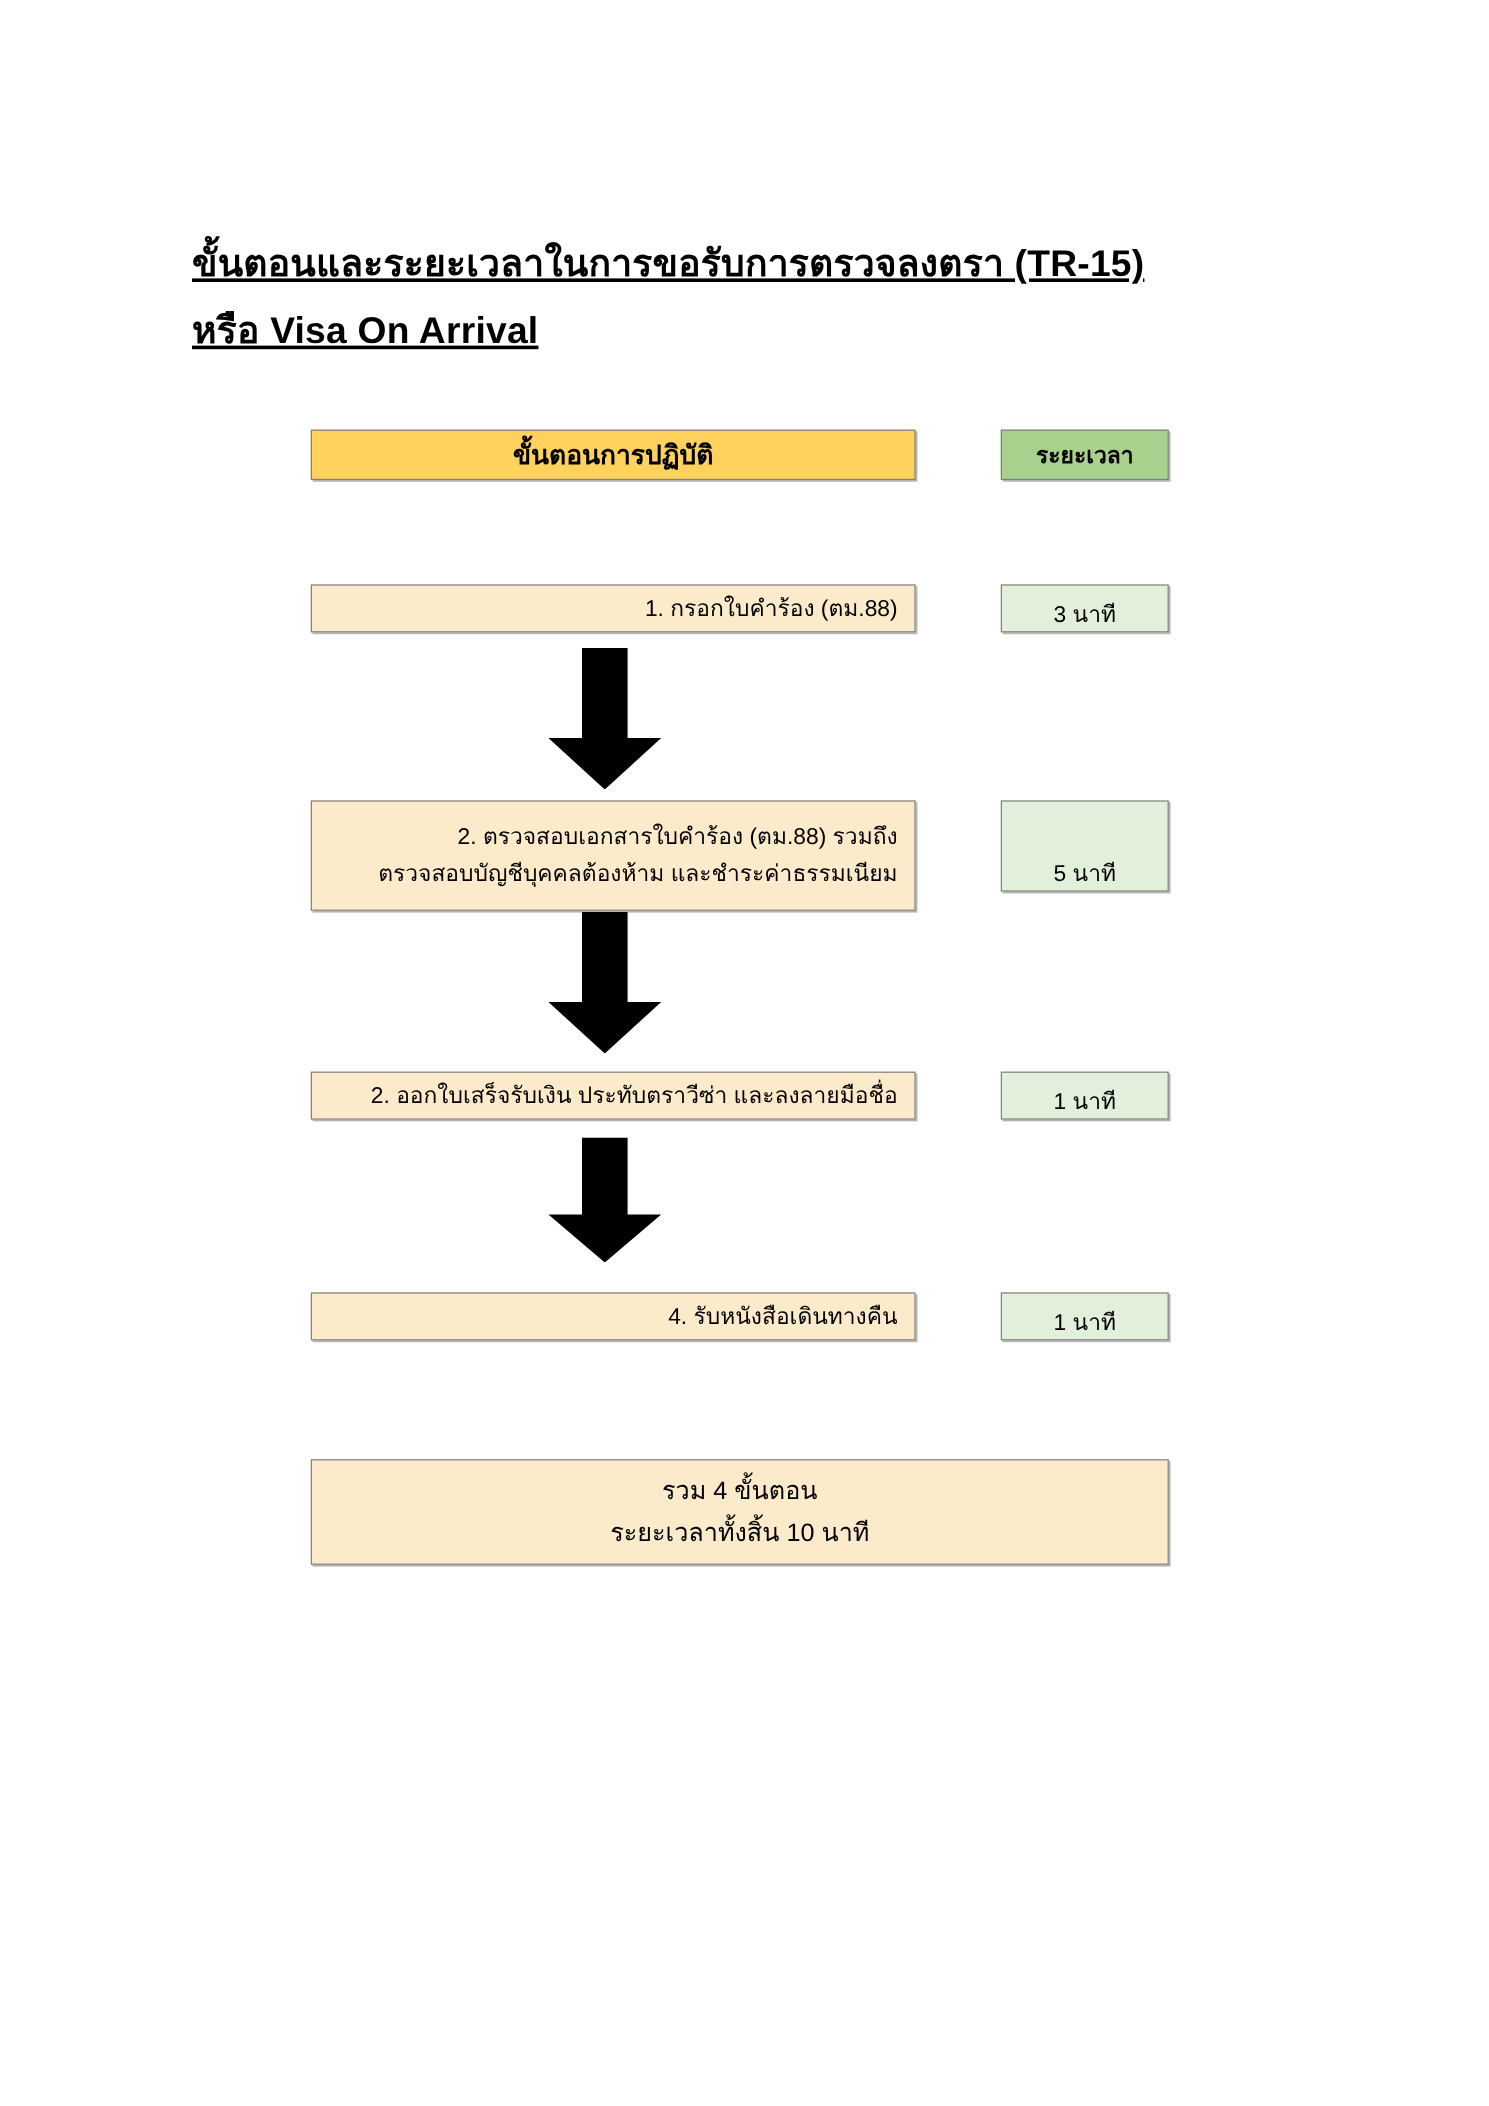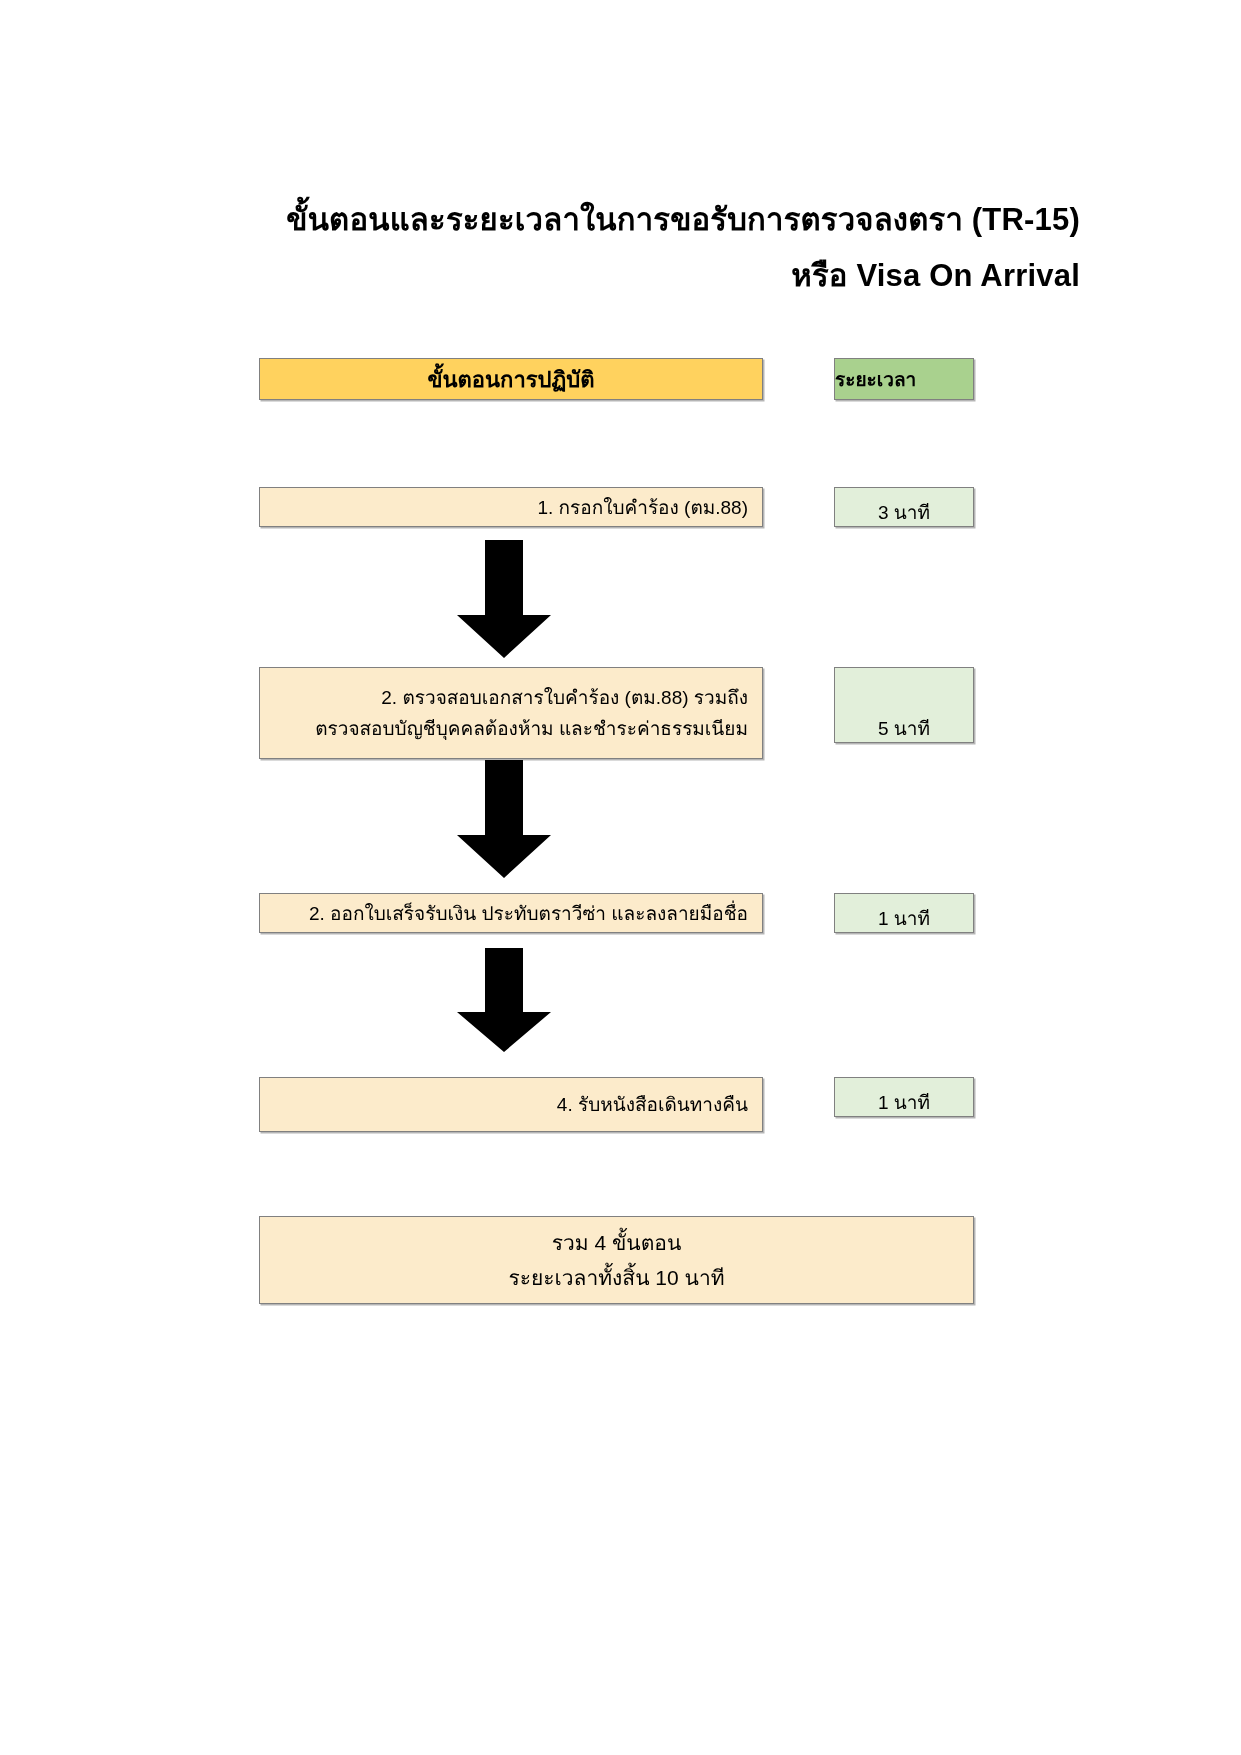--- a/index.html
+++ b/index.html
@@ -22,21 +22,22 @@
     width: 1241px;
     height: 1755px;
   }
 
   
   .title-block {
     position: absolute;
     left: 160px;
     top: 192px;
     width: 920px;
-    text-align: right;
+    text-align: left;
+    text-decoration: underline;
   }
   .title-line {
     font-size: 31px;
     font-weight: 700;
     line-height: 56px;
     letter-spacing: 0.2px;
     white-space: nowrap;
   }
 
   
@@ -70,20 +71,21 @@
   .hdr-left span {
     font-size: 22px;
     font-weight: 700;
   }
   .hdr-right {
     top: 358px;
     height: 42px;
     background: #A9D18E;
     display: flex;
     align-items: center;
+    justify-content: center;
   }
   .hdr-right span {
     font-size: 19px;
     font-weight: 700;
   }
 
   
   .step-box {
     background: #FCEBCB;
     display: flex;
@@ -193,21 +195,21 @@
   <div class="right-col-box time-box" style="top:893px; height:40px;">
     <div class="time-text">1 นาที</div>
   </div>
 
   <div class="arrow" style="top:948px; height:104px;">
     <svg viewBox="0 0 106 104" preserveAspectRatio="none" aria-hidden="true">
       <polygon points="34,0 72,0 72,64 100,64 53,104 6,64 34,64" fill="#000000"></polygon>
     </svg>
   </div>
 
-  <div class="left-col-box step-box" style="top:1077px; height:55px;">
+  <div class="left-col-box step-box" style="top:1077px; height:40px;">
     <div class="step-text">4. รับหนังสือเดินทางคืน</div>
   </div>
   <div class="right-col-box time-box" style="top:1077px; height:40px;">
     <div class="time-text">1 นาที</div>
   </div>
 
   <div class="summary-box">
     <div class="summary-line">รวม 4 ขั้นตอน</div>
     <div class="summary-line">ระยะเวลาทั้งสิ้น 10 นาที</div>
   </div>

